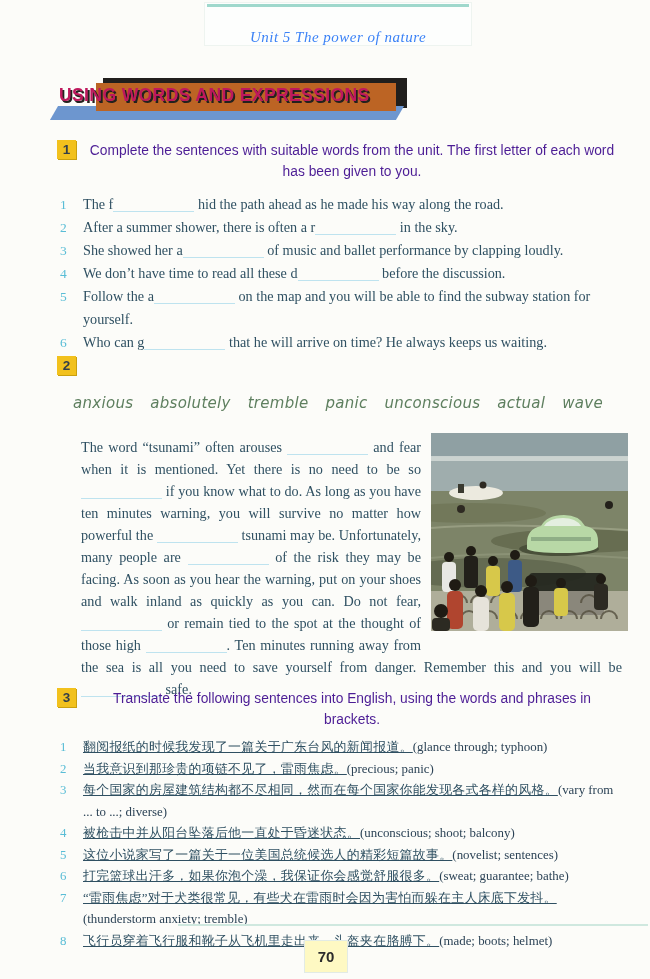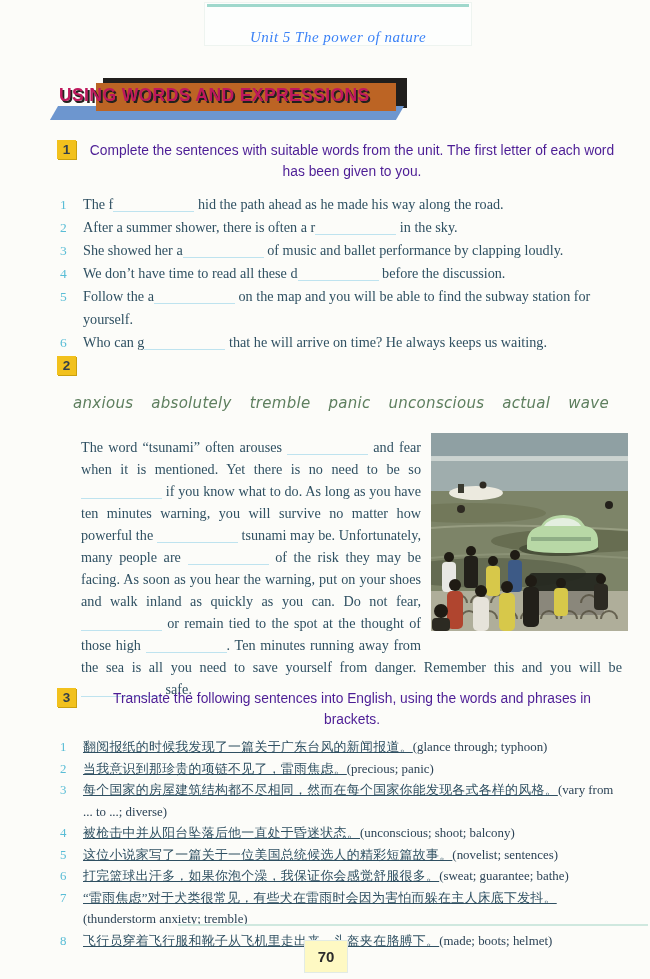--- a/index.html
+++ b/index.html
@@ -30,21 +30,21 @@
     font:bold 13.5px/19px "Liberation Sans",sans-serif;padding:0 5px;min-width:9px;
     text-align:center;box-shadow:1px 1px 0 #caa00e;}
   .instr{font:13.8px/21px "Liberation Sans",sans-serif;color:#4c1d95;text-align:center;}
   
   .items{margin:11px 0 0 3px;}
   .item{display:flex;gap:8px;}
   .inum{flex:0 0 15px;color:#59bdd6;font:13.5px/23px "Liberation Serif",serif;}
   .itext{flex:1;font:14.2px/23px "Liberation Serif",serif;color:#2f5062;}
   .blank{display:inline-block;height:12px;border-bottom:1.5px solid #bee3ef;vertical-align:-3px;}
   
-  .wordrow{display:flex;justify-content:space-between;margin:19px 8px 0 16px;
+  .wordrow{display:flex;justify-content:space-between;margin:19px 14px 0 16px;
     font:italic 15px "DejaVu Sans",sans-serif;color:#5e7f5f;letter-spacing:.3px;}
   
   .passage-wrap{position:absolute;left:75px;top:430px;width:553px;}
   .photo{float:right;width:197px;height:198px;margin:3px 0 8px 10px;}
   .photo svg{display:block;width:100%;height:100%;}
   .passage{margin:6px;text-align:justify;font:14.2px/22px "Liberation Serif",serif;color:#2f5062;}
   
   .s3 .items{margin-top:7px;}
   .s3 .inum{font:12.9px/21.5px "Liberation Serif",serif;}
   .s3 .itext{font:12.9px/21.5px "Liberation Serif",serif;}

